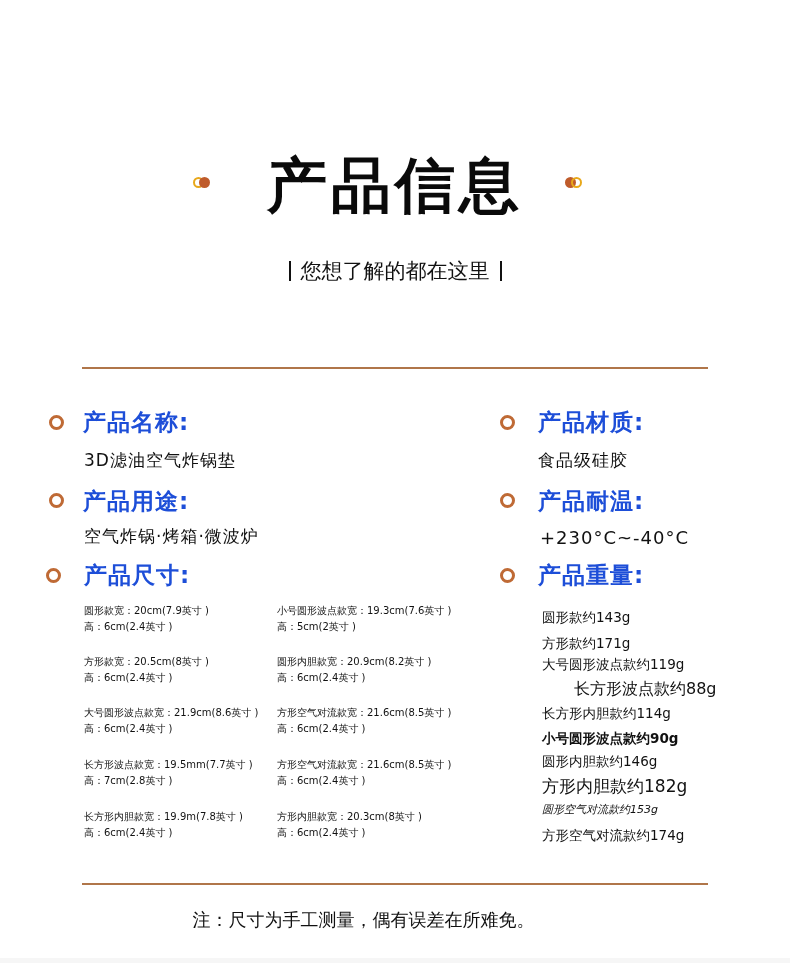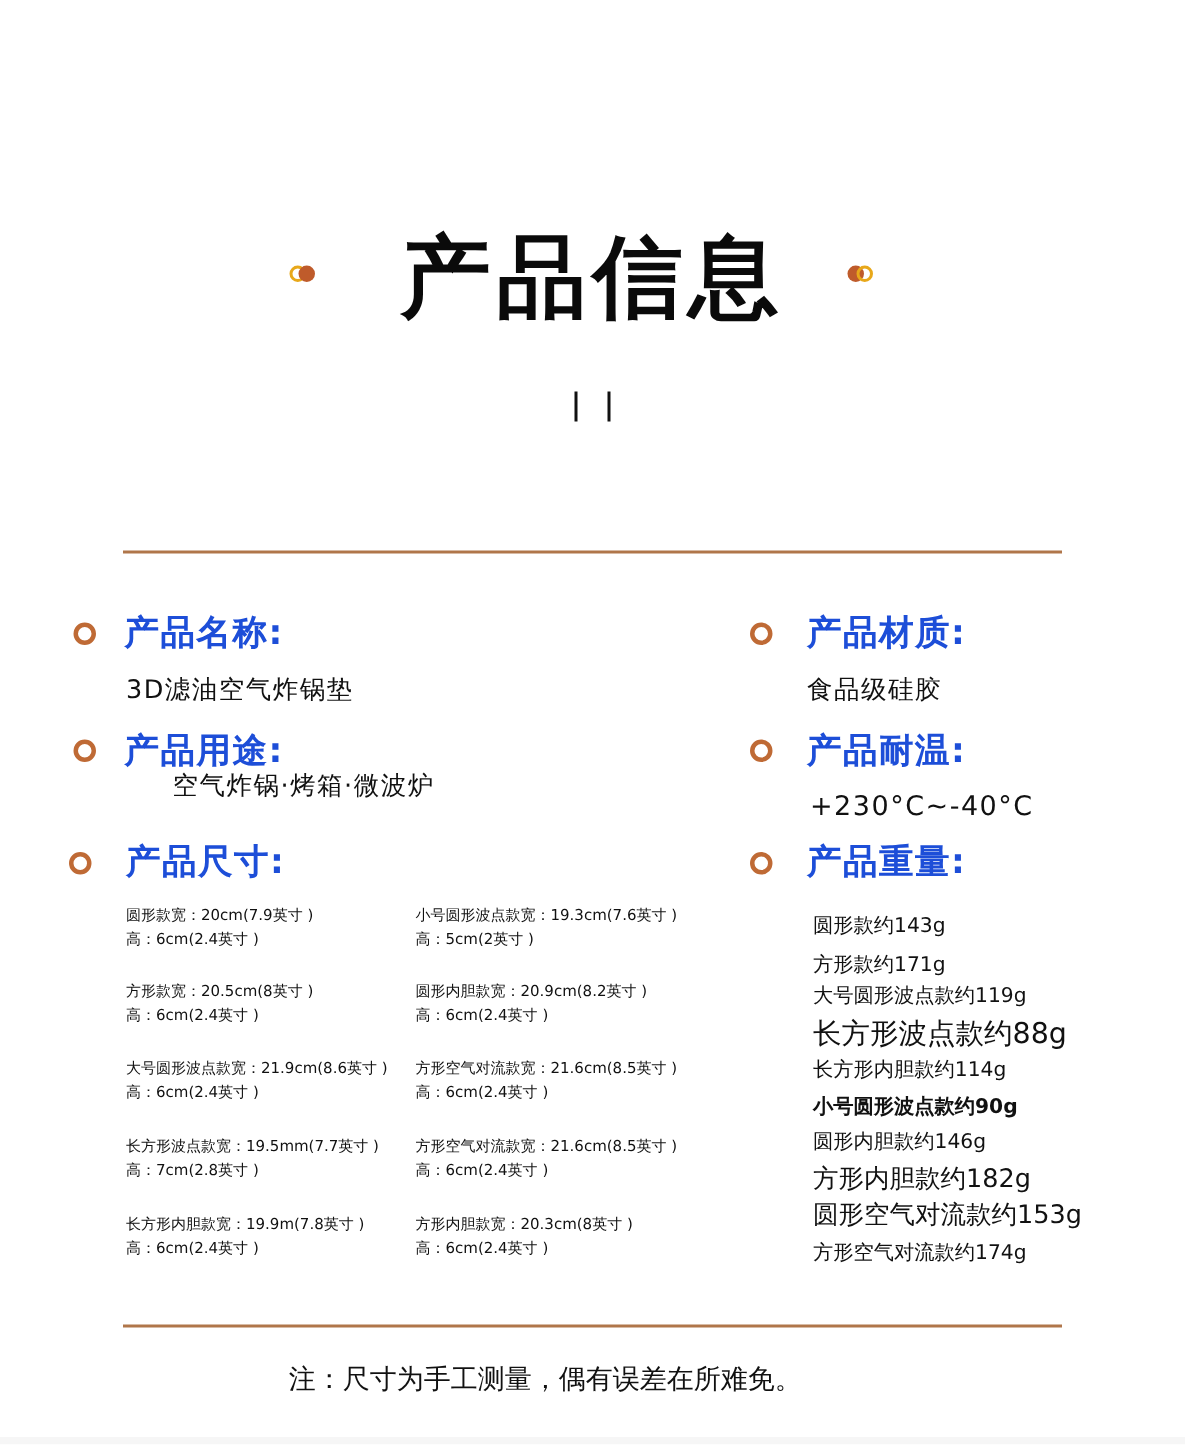--- a/index.html
+++ b/index.html
@@ -65,32 +65,32 @@
   <span class="dot ring"></span>
   <span class="dot fill"></span>
 </div>
 <div class="abs title">产品信息</div>
 <div class="abs dots right">
   <span class="dot fill"></span>
   <span class="dot ring"></span>
 </div>
 
 <div class="abs subtitle">
-  <span class="bar"></span><span class="bar"></span>
+  <span class="bar"></span><span>您想了解的都在这里</span><span class="bar"></span>
 </div>
 
 <div class="abs hr top"></div>
 
 <div class="abs circle" style="left:49px; top:415px;"></div>
 <div class="abs head" style="left:83px; top:407px;">产品名称:</div>
 <div class="abs val" style="left:84px; top:448px;">3D滤油空气炸锅垫</div>
 
 <div class="abs circle" style="left:49px; top:493px;"></div>
 <div class="abs head" style="left:83px; top:486px;">产品用途:</div>
-<div class="abs val" style="left:84px; top:512px;margin-left:31px;">空气炸锅·烤箱·微波炉</div>
+<div class="abs val" style="left:84px; top:524px;">空气炸锅·烤箱·微波炉</div>
 
 <div class="abs circle" style="left:46px; top:568px;"></div>
 <div class="abs head" style="left:84px; top:560px;">产品尺寸:</div>
 
 <div class="abs" style="left:84px; top:603px;">
   <div class="size-item">圆形款宽：20cm(7.9英寸 )</div>
   <div class="size-item">高：6cm(2.4英寸 )</div>
 </div>
 <div class="abs" style="left:277px; top:603px;">
   <div class="size-item">小号圆形波点款宽：19.3cm(7.6英寸 )</div>
@@ -143,36 +143,36 @@
 <div class="abs" style="left:542px; top:607px;">
     <div class="size-item" style="font-size:13.5px; line-height:20px;text-align:right;">圆形款约143g</div>
   </div>
 <div class="abs" style="left:542px; top:633px;">
     <div class="size-item" style="font-size:13.5px; line-height:20px;">方形款约171g</div>
   </div>
 <div class="abs" style="left:542px; top:654px;">
     <div class="size-item" style="font-size:13.5px; line-height:20px;">大号圆形波点款约119g</div>
   </div>
 <div class="abs" style="left:542px; top:679px;">
-    <div class="size-item" style="font-size:19px; line-height:20px;">长方形波点款约88g</div>
+    <div class="size-item" style="font-size:16px; line-height:20px;margin-left:32px;">长方形波点款约88g</div>
   </div>
 <div class="abs" style="left:542px; top:703px;">
     <div class="size-item" style="font-size:13.5px; line-height:20px;">长方形内胆款约114g</div>
   </div>
 <div class="abs" style="left:542px; top:728px;font-weight:bold;">
     <div class="size-item" style="font-size:13.5px; line-height:20px;">小号圆形波点款约90g</div>
   </div>
 <div class="abs" style="left:542px; top:751px;">
     <div class="size-item" style="font-size:13.5px; line-height:20px;">圆形内胆款约146g</div>
   </div>
 <div class="abs" style="left:542px; top:776px;">
     <div class="size-item" style="font-size:17px; line-height:20px;">方形内胆款约182g</div>
   </div>
 <div class="abs" style="left:542px; top:800px;">
-    <div class="size-item" style="font-size:17px; line-height:20px;">圆形空气对流款约153g</div>
+    <div class="size-item" style="font-size:11px; line-height:20px;font-style:italic;">圆形空气对流款约153g</div>
   </div>
 <div class="abs" style="left:542px; top:825px;">
     <div class="size-item" style="font-size:13.5px; line-height:20px;">方形空气对流款约174g</div>
   </div>
 
 <div class="abs hr bottom"></div>
 
 <div class="abs note">注：尺寸为手工测量，偶有误差在所难免。</div>
 <div class="abs footer-strip"></div>
 

